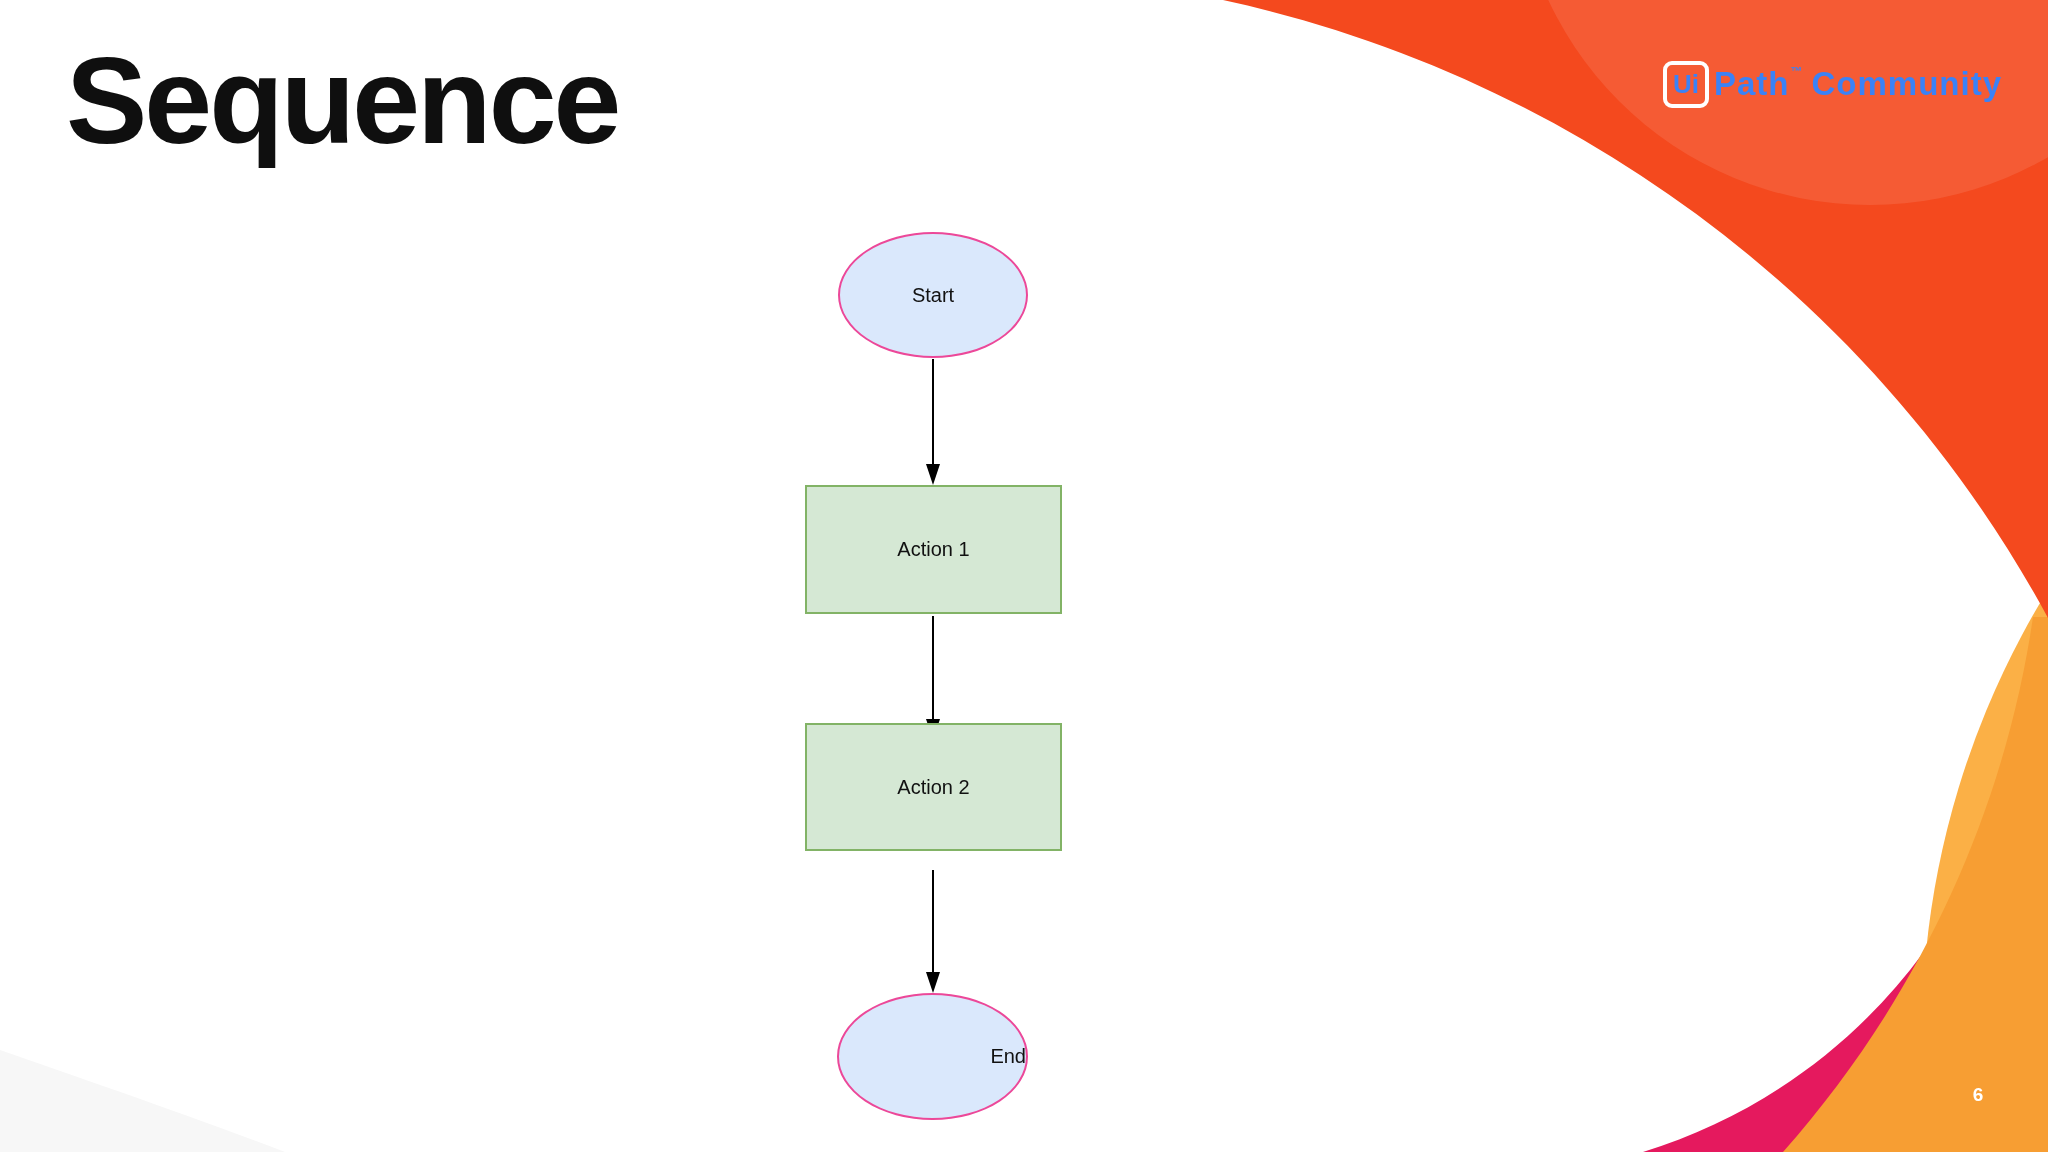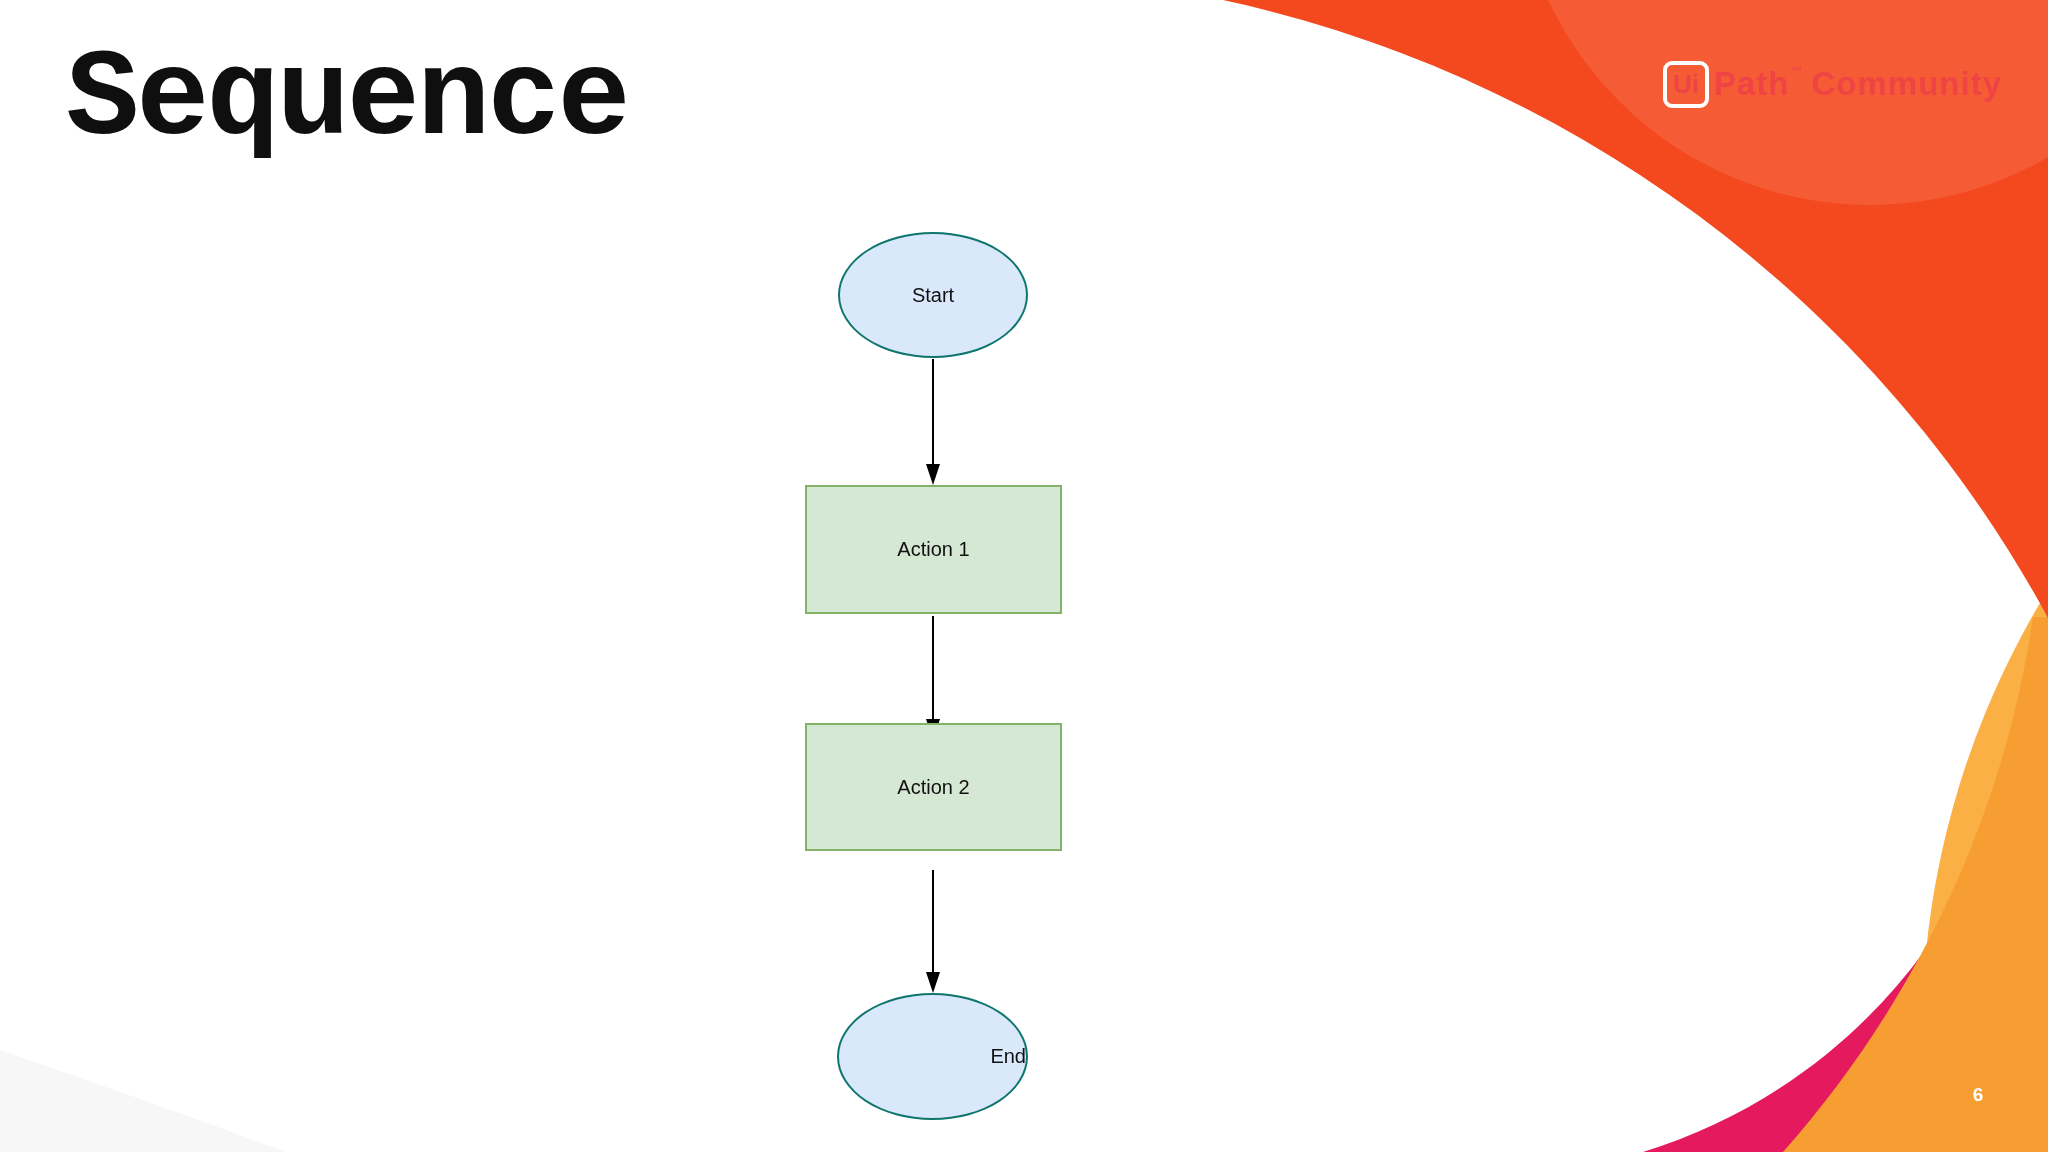--- a/index.html
+++ b/index.html
@@ -1,32 +1,32 @@
 <!DOCTYPE html>
 <html><head>
 <meta charset="utf-8">
 <style>
   html,body{margin:0;padding:0;background:#fff;}
   .stage{position:relative;width:2048px;height:1152px;overflow:hidden;background:#ffffff;
          font-family:"Liberation Sans", sans-serif;}
   .bg-svg{position:absolute;left:0;top:0;width:2048px;height:1152px;display:block;}
 
   .slide-title{position:absolute;left:66px;top:40px;margin:0;
-    font-size:122px;font-weight:700;letter-spacing:-3px;line-height:1;color:#0f0f0f;font-family:Liberation Mono, monospace;}
+    font-size:122px;font-weight:700;letter-spacing:-3px;line-height:1;color:#0f0f0f;}
 
-  .logo{position:absolute;left:1663px;top:60px;height:48px;display:flex;align-items:center;color:#ef4444;}
+  .logo{position:absolute;left:1663px;top:60px;height:48px;display:flex;align-items:center;color:#3b82f6;}
   .logo-box{width:46px;height:47px;box-sizing:border-box;border:4px solid #ffffff;border-radius:9px;
     display:flex;align-items:center;justify-content:center;font-size:26px;font-weight:700;}
   .logo-word{display:flex;align-items:center;margin-left:5px;font-size:33px;font-weight:700;letter-spacing:1px;}
   .logo-tm{font-size:12px;position:relative;top:-13px;letter-spacing:0;margin:0 2px 0 1px;}
   .logo-community{margin-left:7px;}
 
   .node{position:absolute;box-sizing:border-box;display:flex;align-items:center;justify-content:center;}
   .node-label{font-size:20px;color:#111;}
-  .ellipse{background:#dae8fc;border:2px solid #0f766e;border-radius:50%;}
+  .ellipse{background:#dae8fc;border:2px solid #ec4899;border-radius:50%;}
   .rect{background:#d5e8d4;border:2px solid #82b366;}
   .node-start{left:838px;top:232px;width:190px;height:126px;}
   .node-action1{left:805px;top:485px;width:257px;height:129px;}
   .node-action2{left:805px;top:723px;width:257px;height:128px;}
   .node-end{left:837px;top:993px;width:191px;height:127px;justify-content:flex-end;}
 
   .page-number{position:absolute;left:1958px;top:1084px;width:40px;text-align:center;
     font-size:19px;font-weight:700;color:#ffffff;}
 </style>
 </head>

